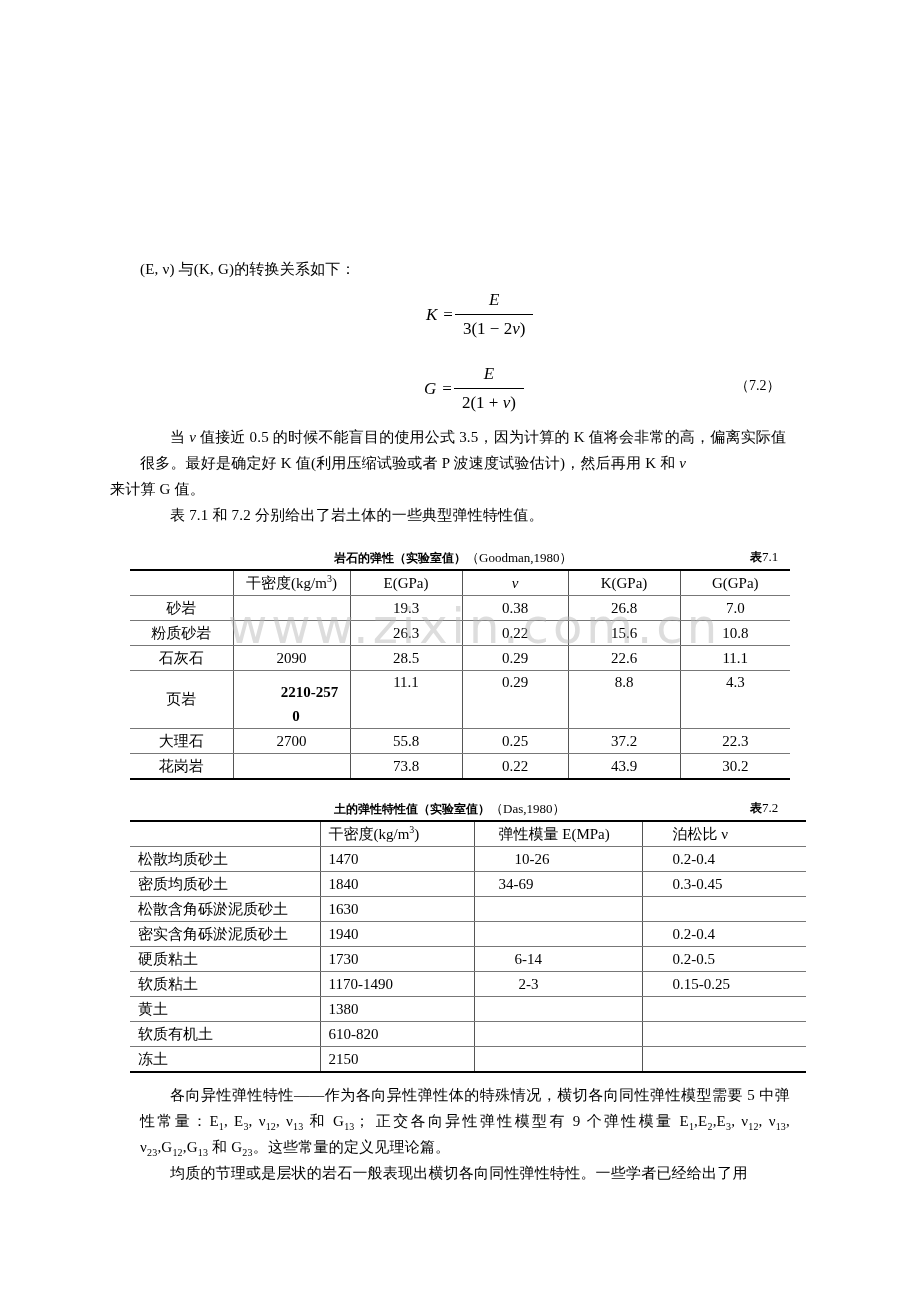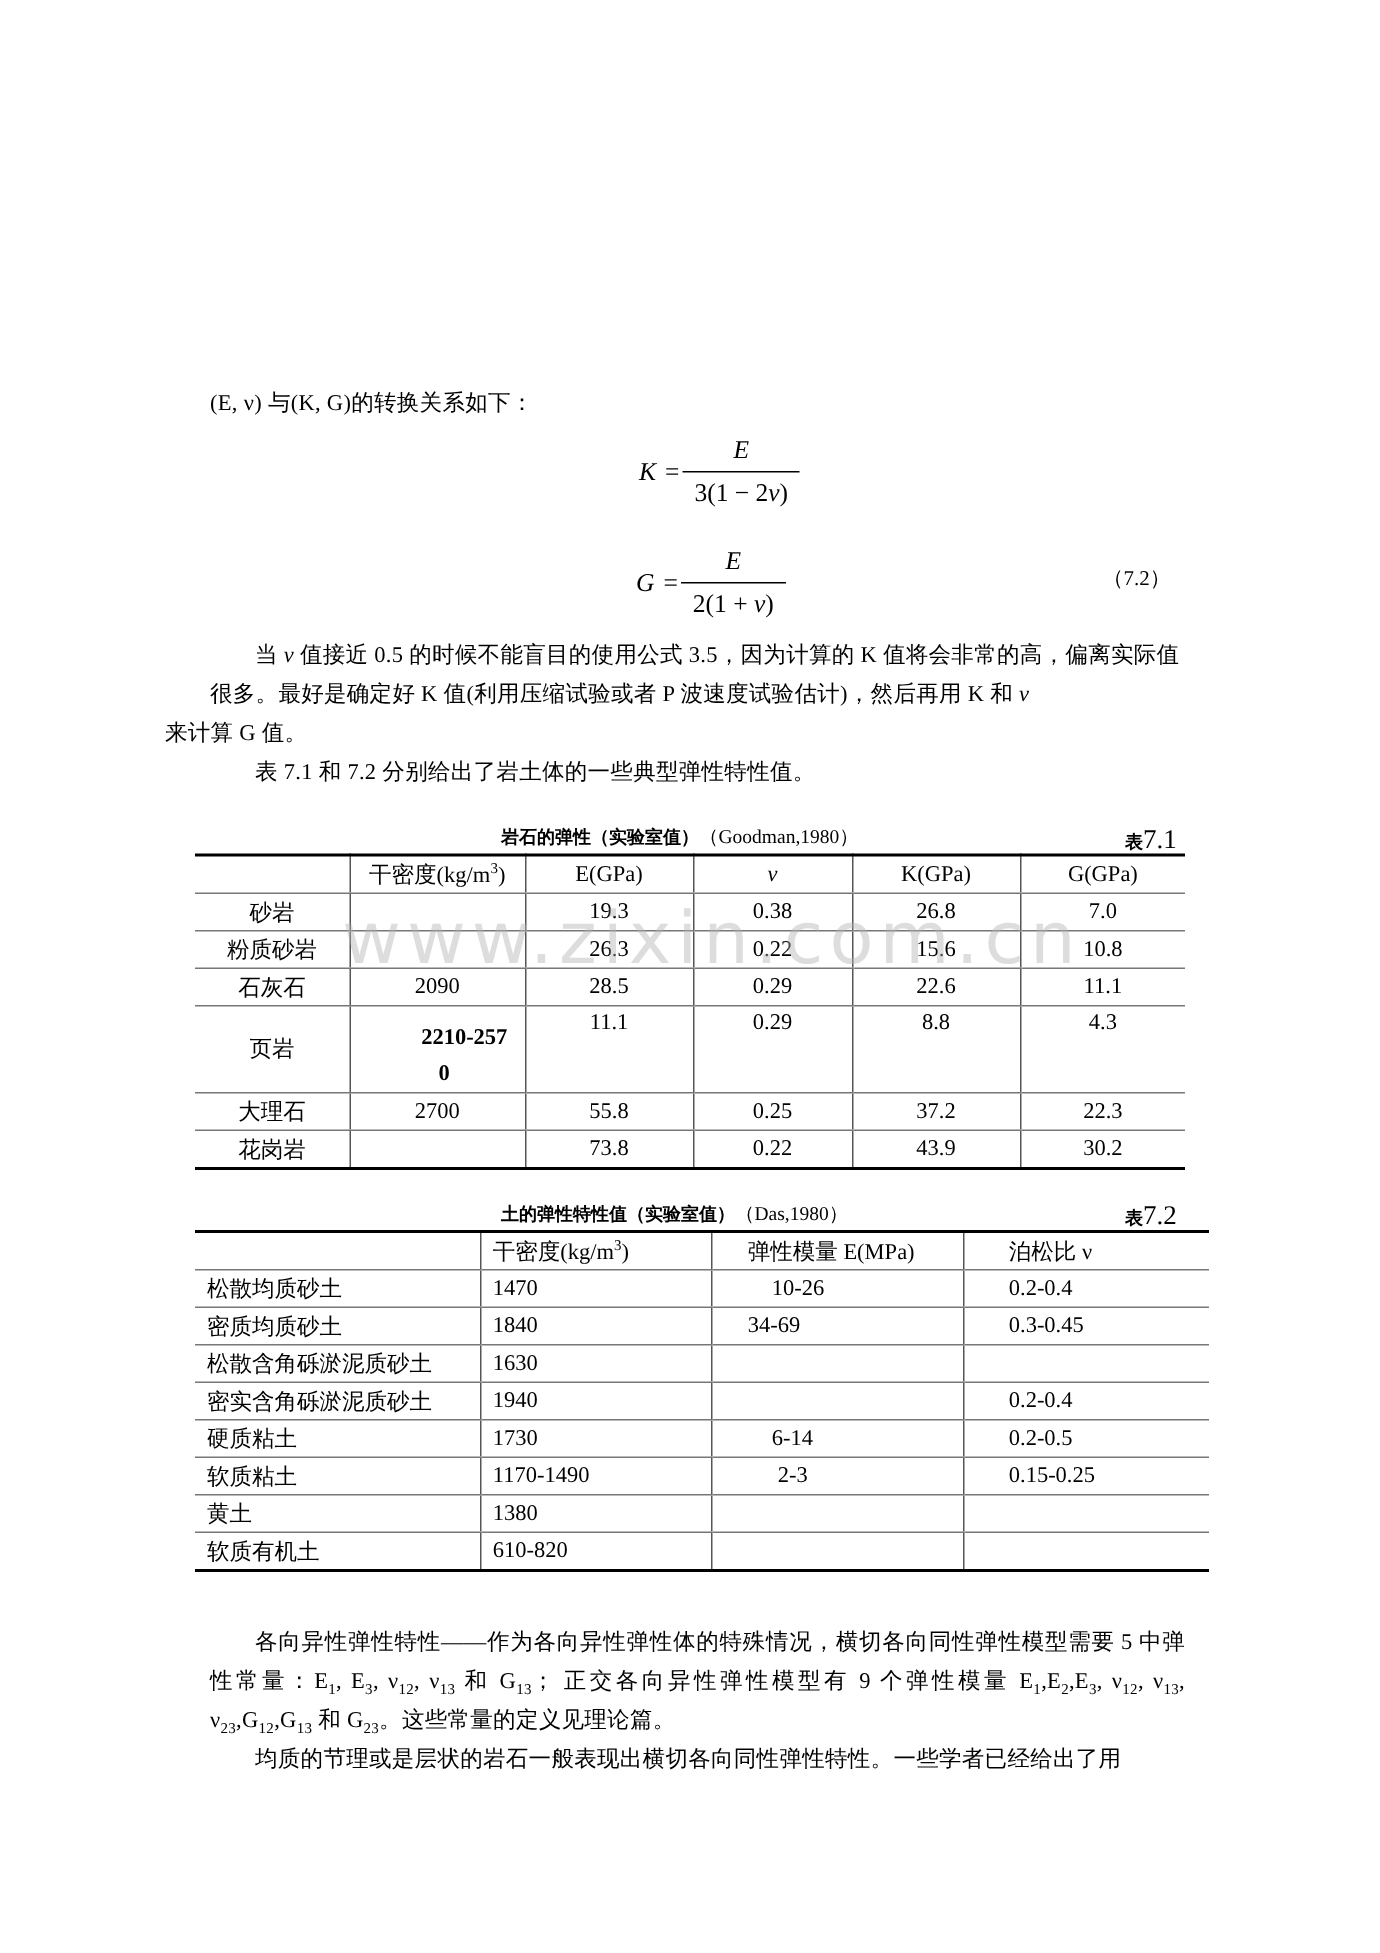--- a/index.html
+++ b/index.html
@@ -69,21 +69,21 @@
     }
     .tabnum {
       position: absolute;
       font-family: "DejaVu Sans", sans-serif;
       font-size: 12px;
       font-weight: bold;
     }
     .tabnum .n {
       font-family: "Liberation Serif", serif;
       font-weight: normal;
-      font-size: 18px;
+      font-size: 13px;
     }
     table {
       position: absolute;
       border-collapse: collapse;
       font-family: "Liberation Serif", serif;
       font-size: 15px;
     }
     table td {
       border-left: 1px solid #555;
       border-bottom: 1px solid #777;
@@ -275,18 +275,24 @@
     <td>1380</td>
     <td style="padding-left:40px;"></td>
     <td style="padding-left:30px;"></td>
   </tr>
   <tr>
     <td>软质有机土</td>
     <td>610-820</td>
     <td style="padding-left:40px;"></td>
     <td style="padding-left:30px;"></td>
   </tr>
+  <tr>
+    <td>冻土</td>
+    <td>2150</td>
+    <td style="padding-left:40px;"></td>
+    <td style="padding-left:30px;"></td>
+  </tr>
 </tbody>
   </table>
 
 <div class="para indent" style="top:1082px; text-align:justify;"><span>各向异性弹性特性——作为各向异性弹性体的特殊情况，横切各向同性弹性模型需要 5 中弹性常量：E</span><sub>1</sub><span>, E</span><sub>3</sub><span>, ν</span><sub>12</sub><span>, ν</span><sub>13</sub><span> 和 G</span><sub>13</sub><span>；  正交各向异性弹性模型有 9 个弹性模量 E</span><sub>1</sub><span>,E</span><sub>2</sub><span>,E</span><sub>3</sub><span>, ν</span><sub>12</sub><span>, ν</span><sub>13</sub><span>, ν</span><sub>23</sub><span>,G</span><sub>12</sub><span>,G</span><sub>13</sub><span> 和 G</span><sub>23</sub><span>。这些常量的定义见理论篇。</span></div>
 
 <div class="para indent" style="top:1160px;">均质的节理或是层状的岩石一般表现出横切各向同性弹性特性。一些学者已经给出了用</div>
 
 </body></html>

